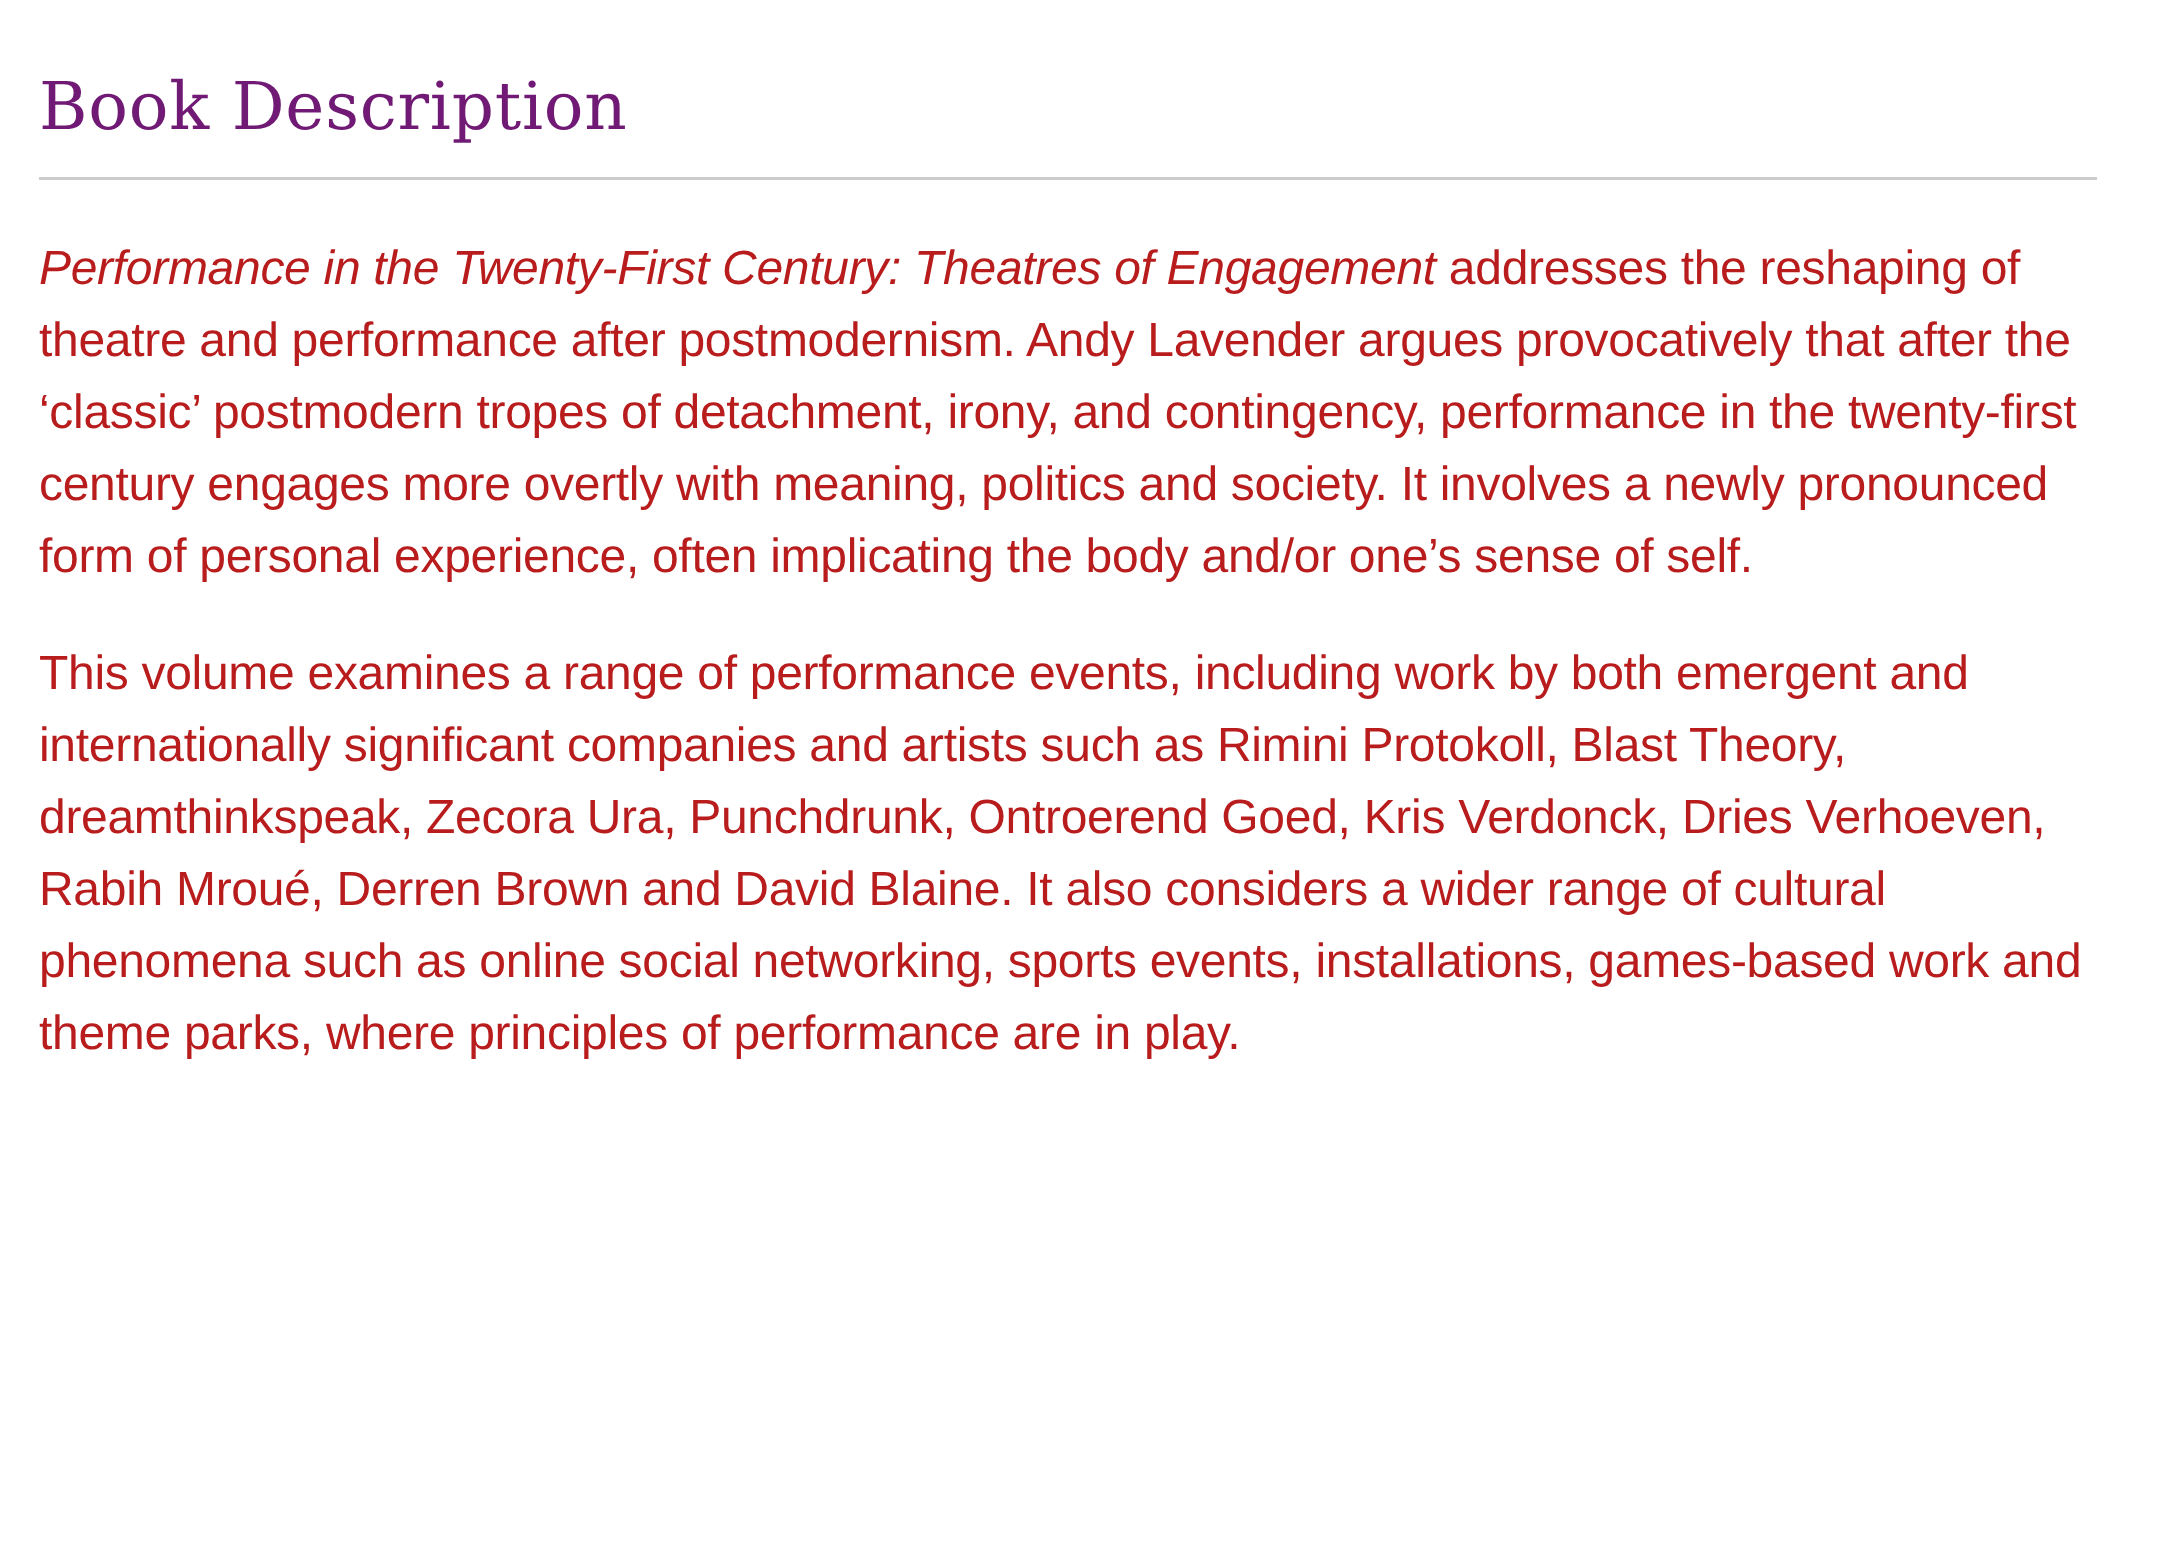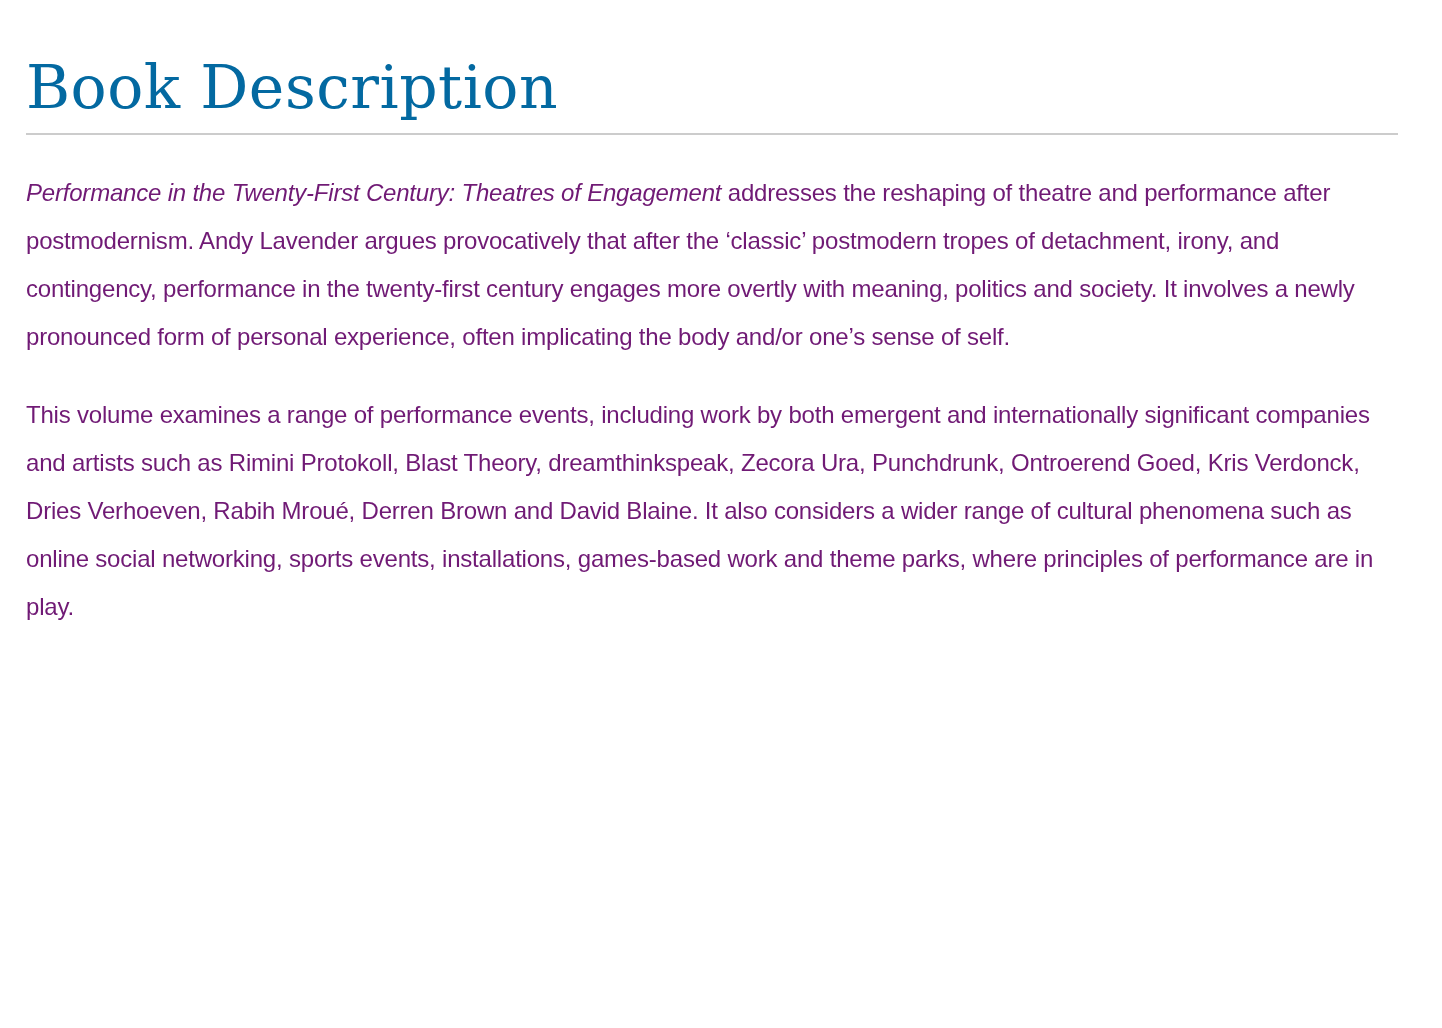--- a/index.html
+++ b/index.html
@@ -14,35 +14,35 @@
     overflow: hidden;
     font-family: "Liberation Sans", "DejaVu Sans", sans-serif;
   }
   .page {
     margin-left: 26px;
     width: 1372px;
   }
   .title {
     font-family: "DejaVu Serif", "Liberation Serif", serif;
     font-weight: 400;
-    font-size: 60px;
+    font-size: 44px;
     line-height: 72px;
-    color: #0369a1;
-    margin: 51px 0 0 0;
+    color: #701a75;
+    margin: 36px 0 0 0;
     letter-spacing: 0.5px;
   }
   .divider {
     border: 0;
     border-top: 2px solid #cccccc;
     margin: 10px 0 34px 0;
   }
   .para {
-    font-size: 24px;
+    font-size: 32px;
     line-height: 48px;
-    color: #701a75;
+    color: #b91c1c;
     letter-spacing: -0.2px;
     margin: 0 0 30px 0;
     white-space: pre-wrap; 
   }
   .para .it {
     font-style: italic;
   }
 </style>
 </head>
 <body>

